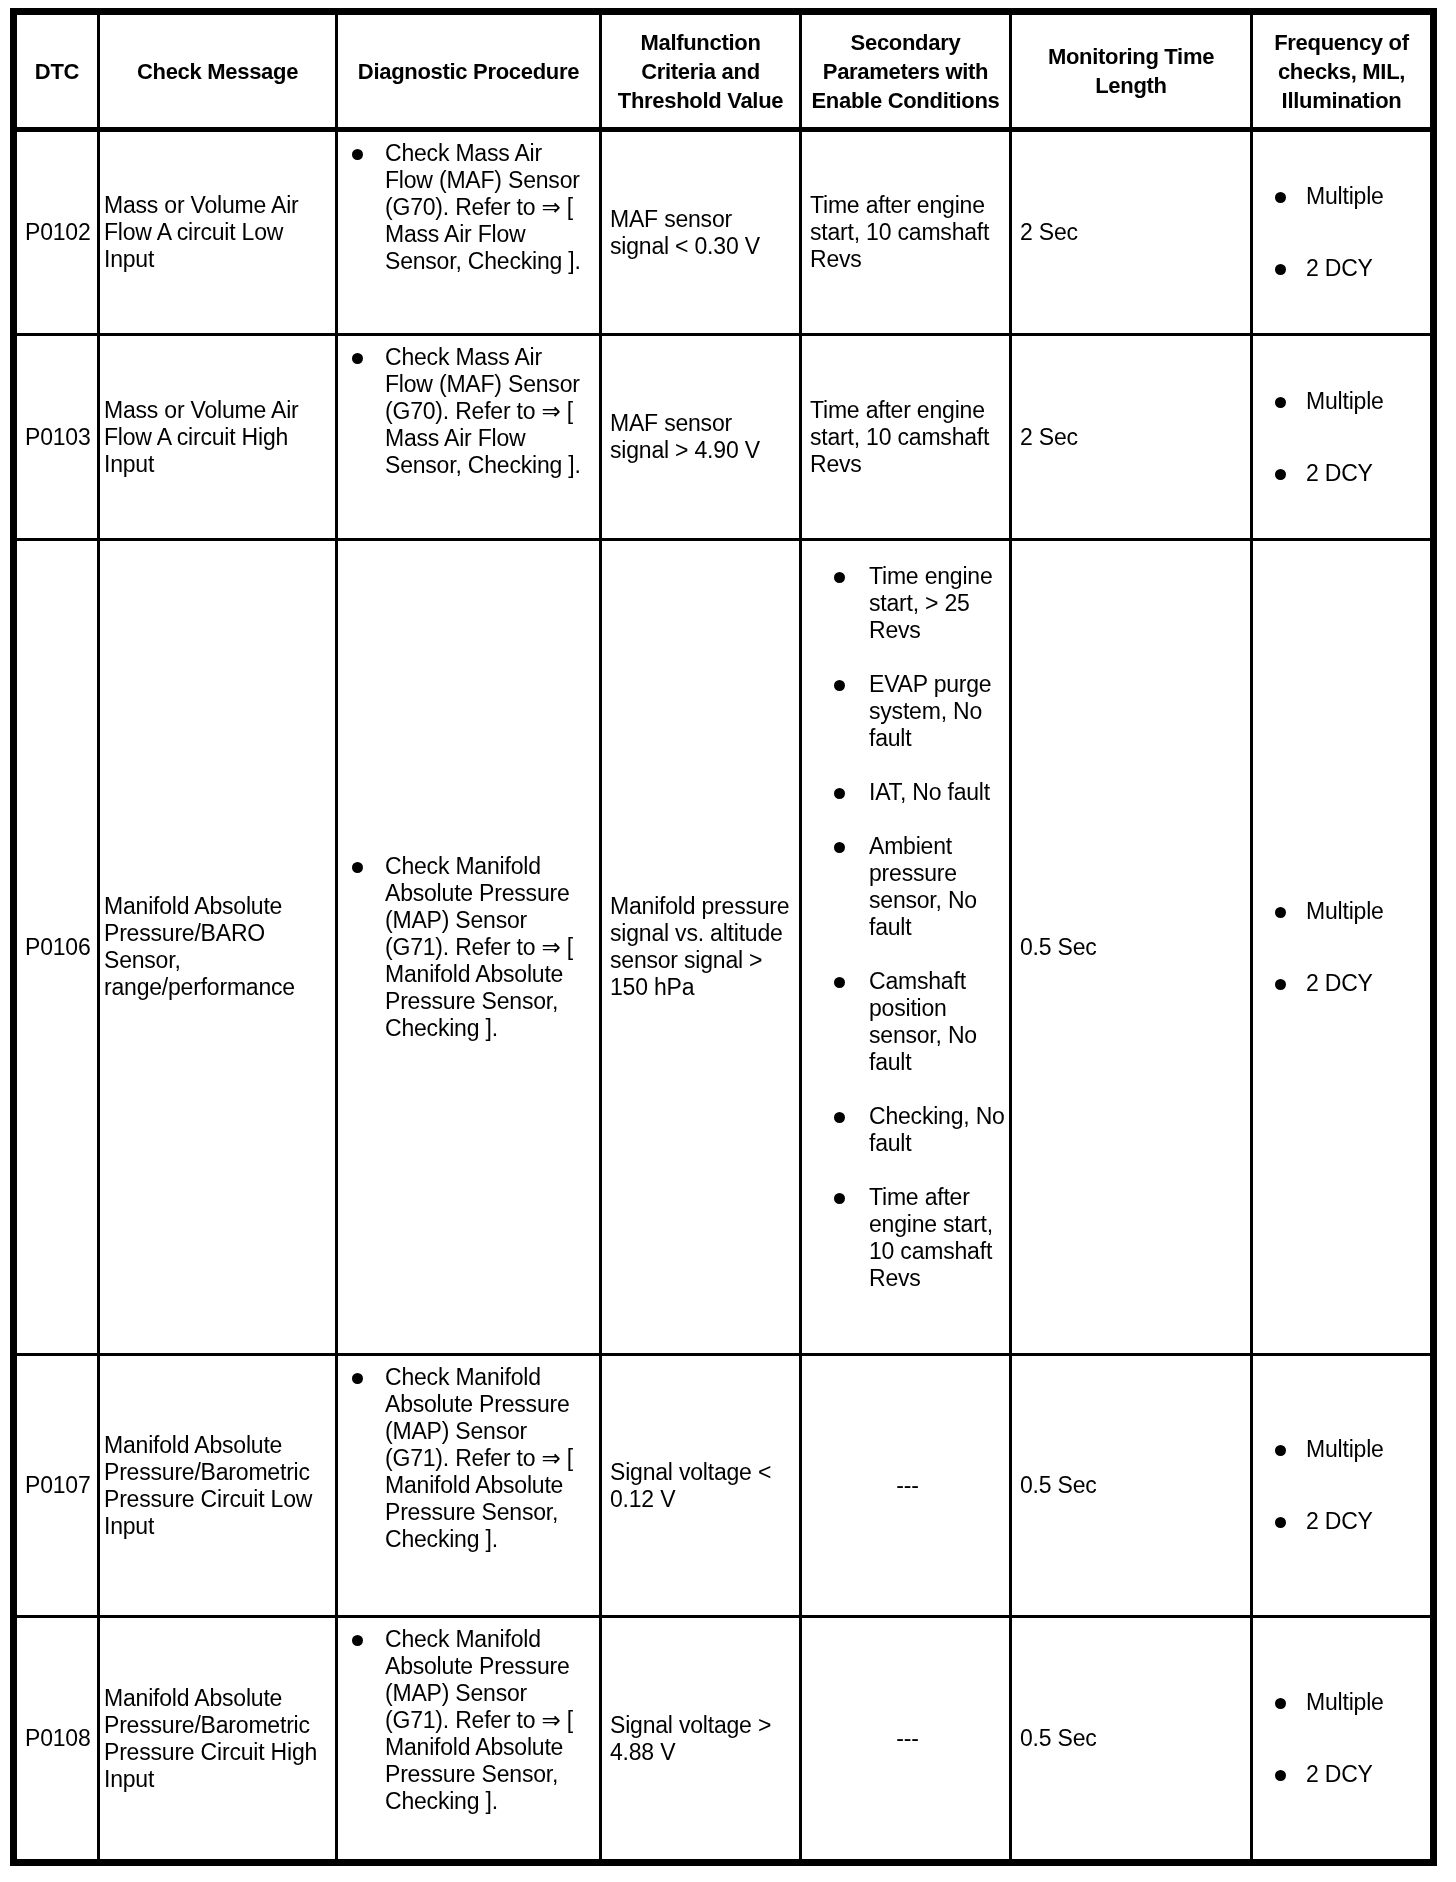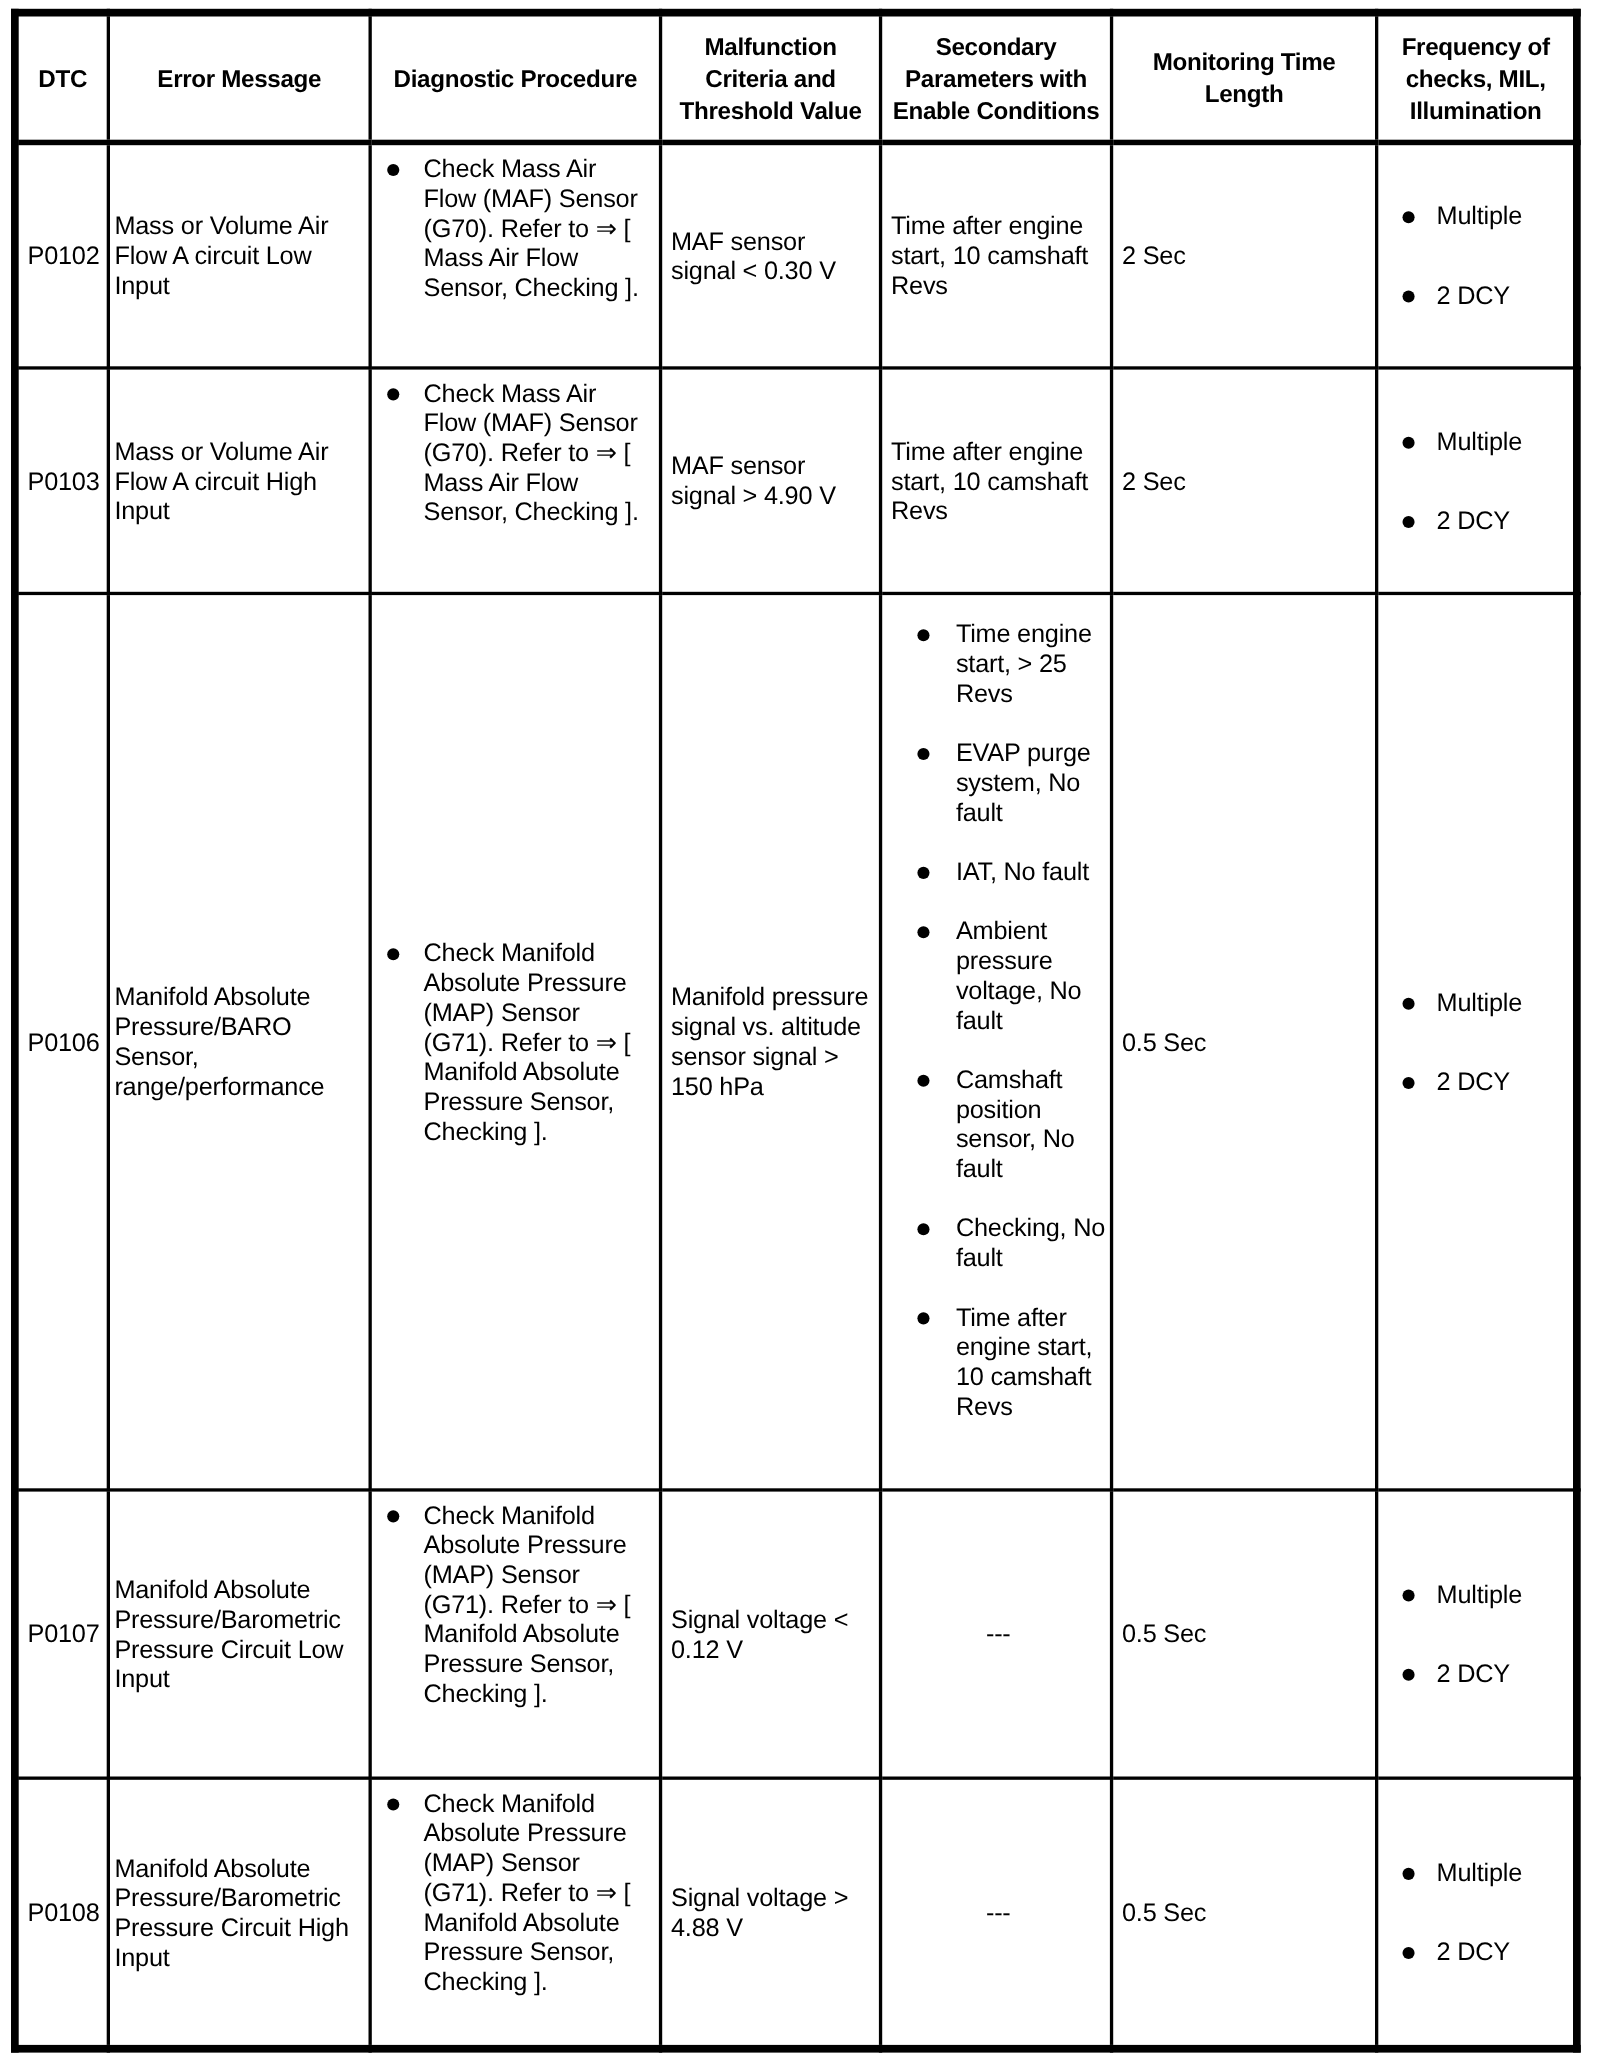--- a/index.html
+++ b/index.html
@@ -82,21 +82,21 @@
       <col style="width:238px">
       <col style="width:264px">
       <col style="width:200px">
       <col style="width:210px">
       <col style="width:241px">
       <col style="width:182px">
     </colgroup>
     <thead>
       <tr class="rh">
         <th><span>DTC</span></th>
-        <th><span>Error Message</span></th>
+        <th><span>Check Message</span></th>
         <th><span>Diagnostic Procedure</span></th>
         <th><span>Malfunction Criteria and Threshold Value</span></th>
         <th><span>Secondary Parameters with Enable Conditions</span></th>
         <th><span>Monitoring Time Length</span></th>
         <th><span>Frequency of checks, MIL, Illumination</span></th>
       </tr>
     </thead>
     <tbody>
 
       <tr class="r0">
@@ -165,21 +165,21 @@
           <div class="bullet-item">
               <span class="dot"></span>
               <span>EVAP purge system, No fault</span>
             </div>
           <div class="bullet-item">
               <span class="dot"></span>
               <span>IAT, No fault</span>
             </div>
           <div class="bullet-item">
               <span class="dot"></span>
-              <span>Ambient pressure voltage, No fault</span>
+              <span>Ambient pressure sensor, No fault</span>
             </div>
           <div class="bullet-item">
               <span class="dot"></span>
               <span>Camshaft position sensor, No fault</span>
             </div>
           <div class="bullet-item">
               <span class="dot"></span>
               <span>Checking, No fault</span>
             </div>
           <div class="bullet-item">

